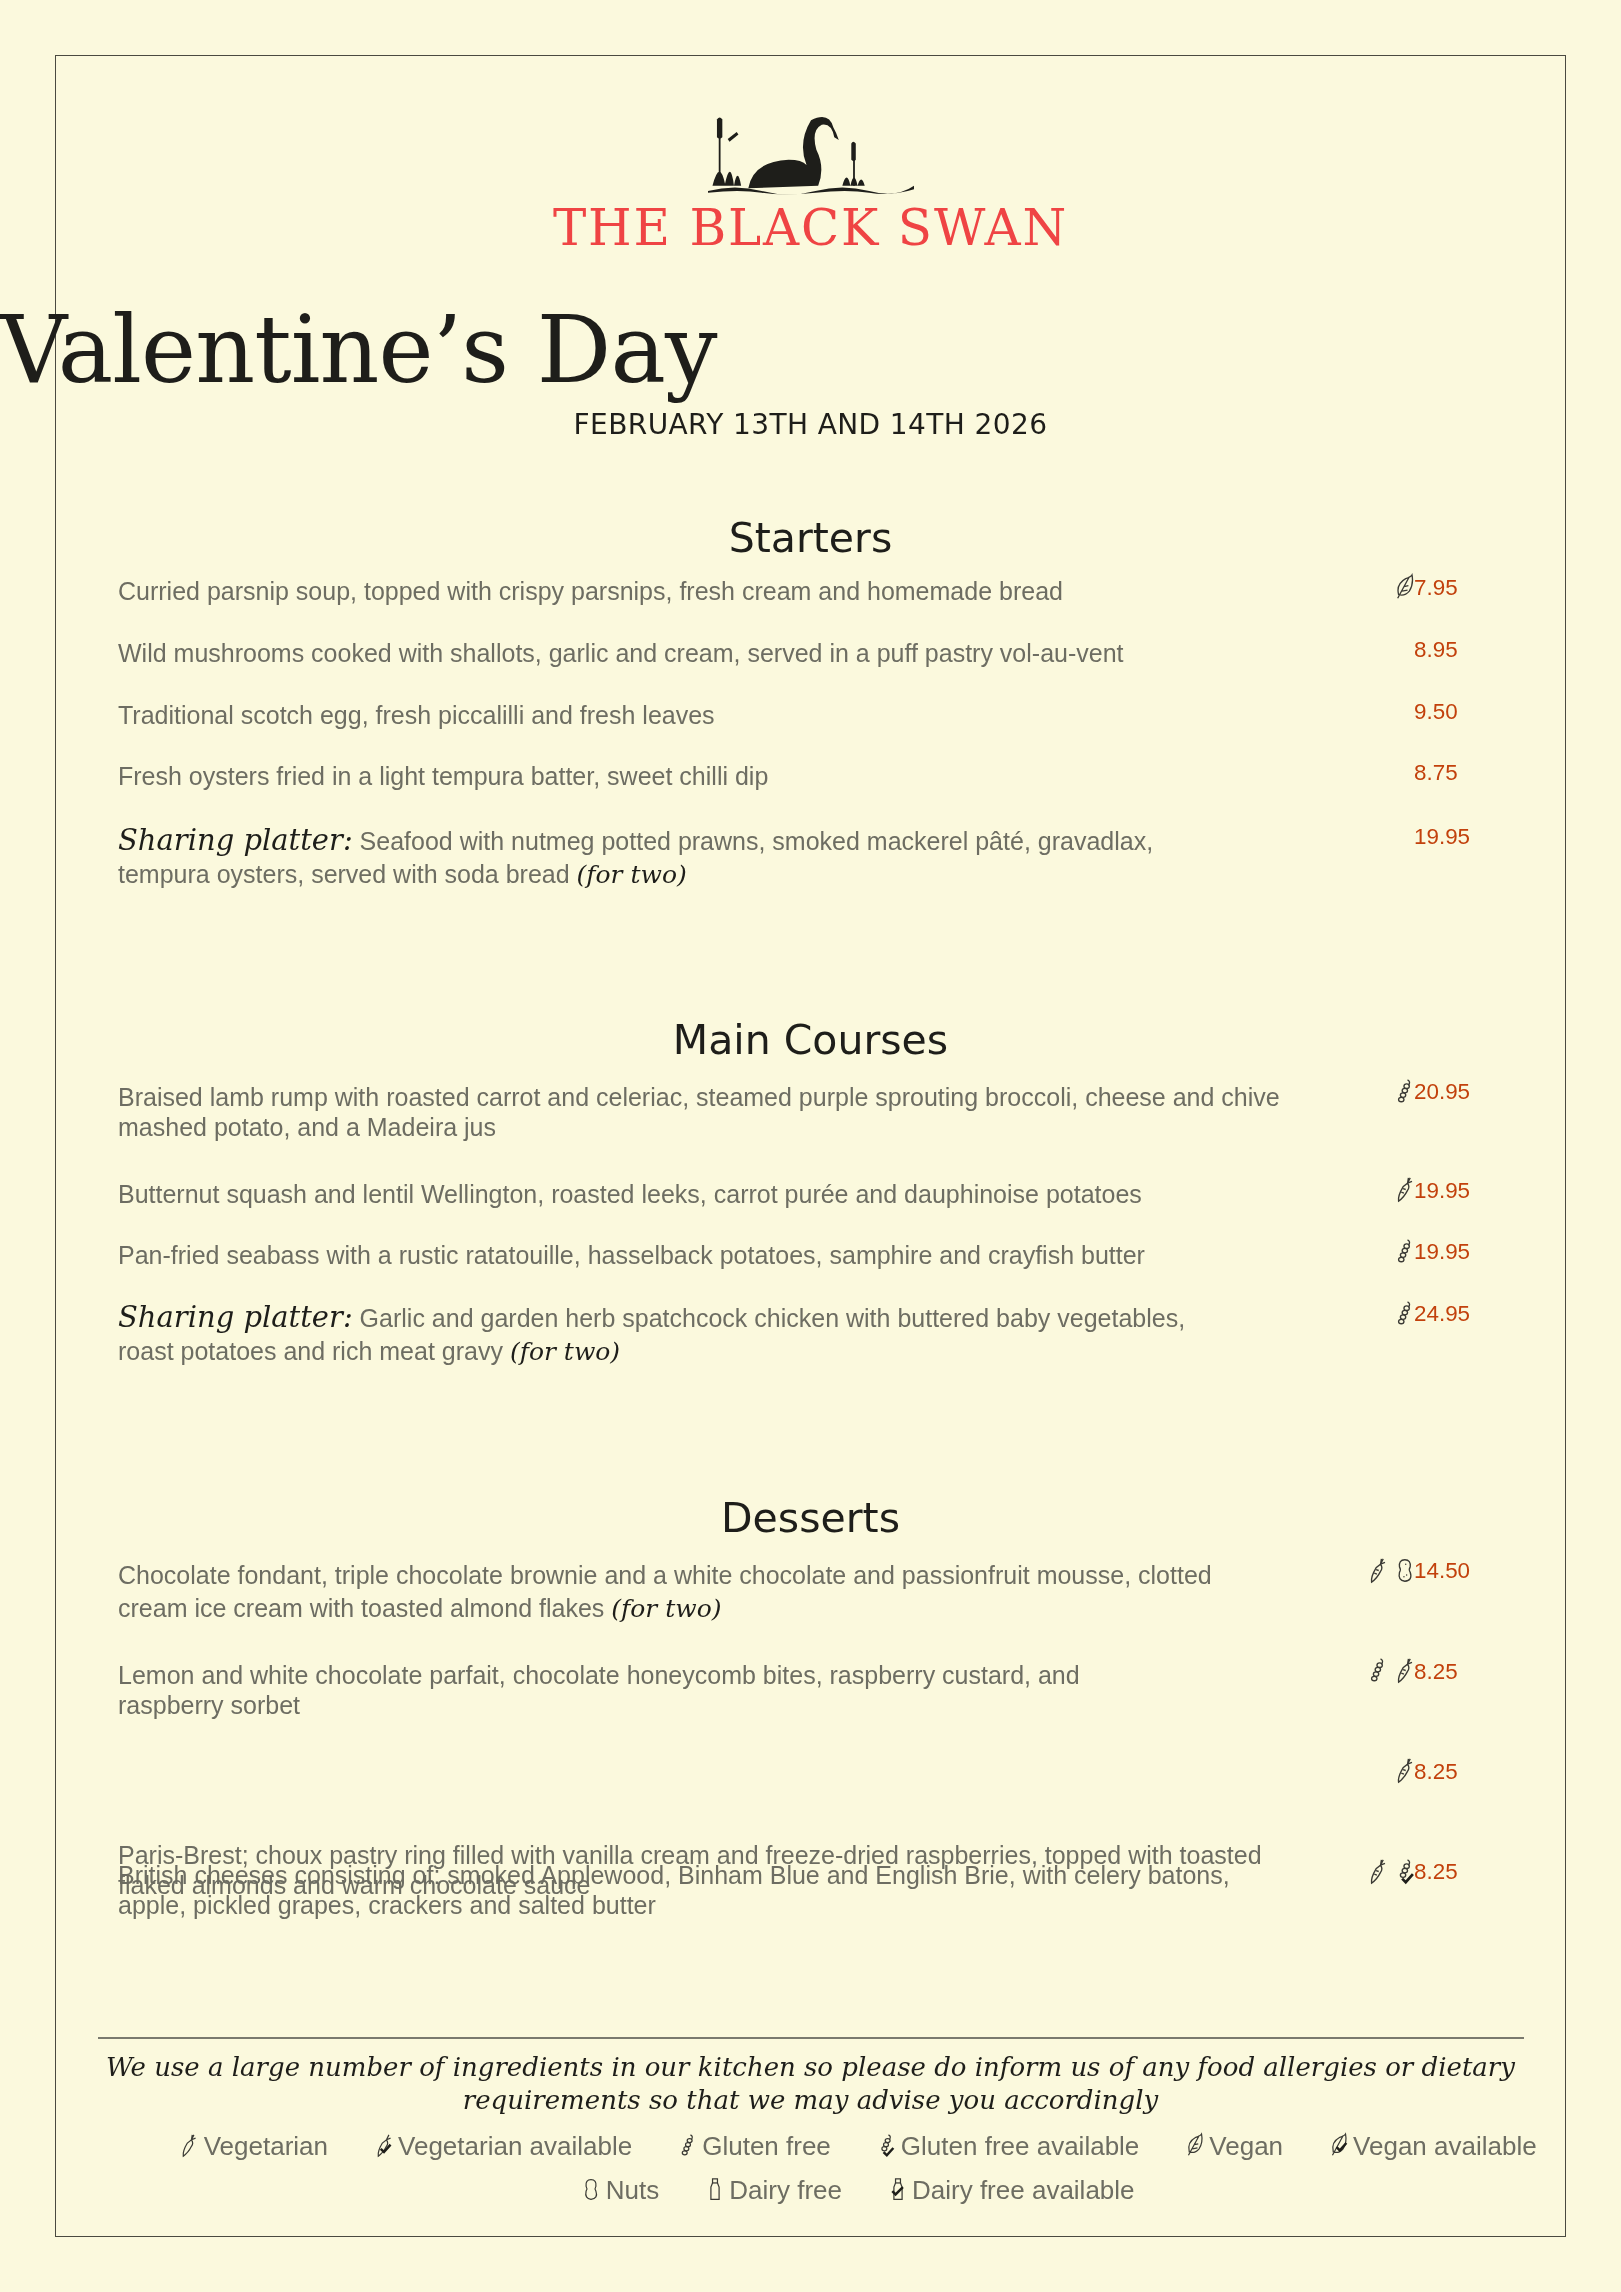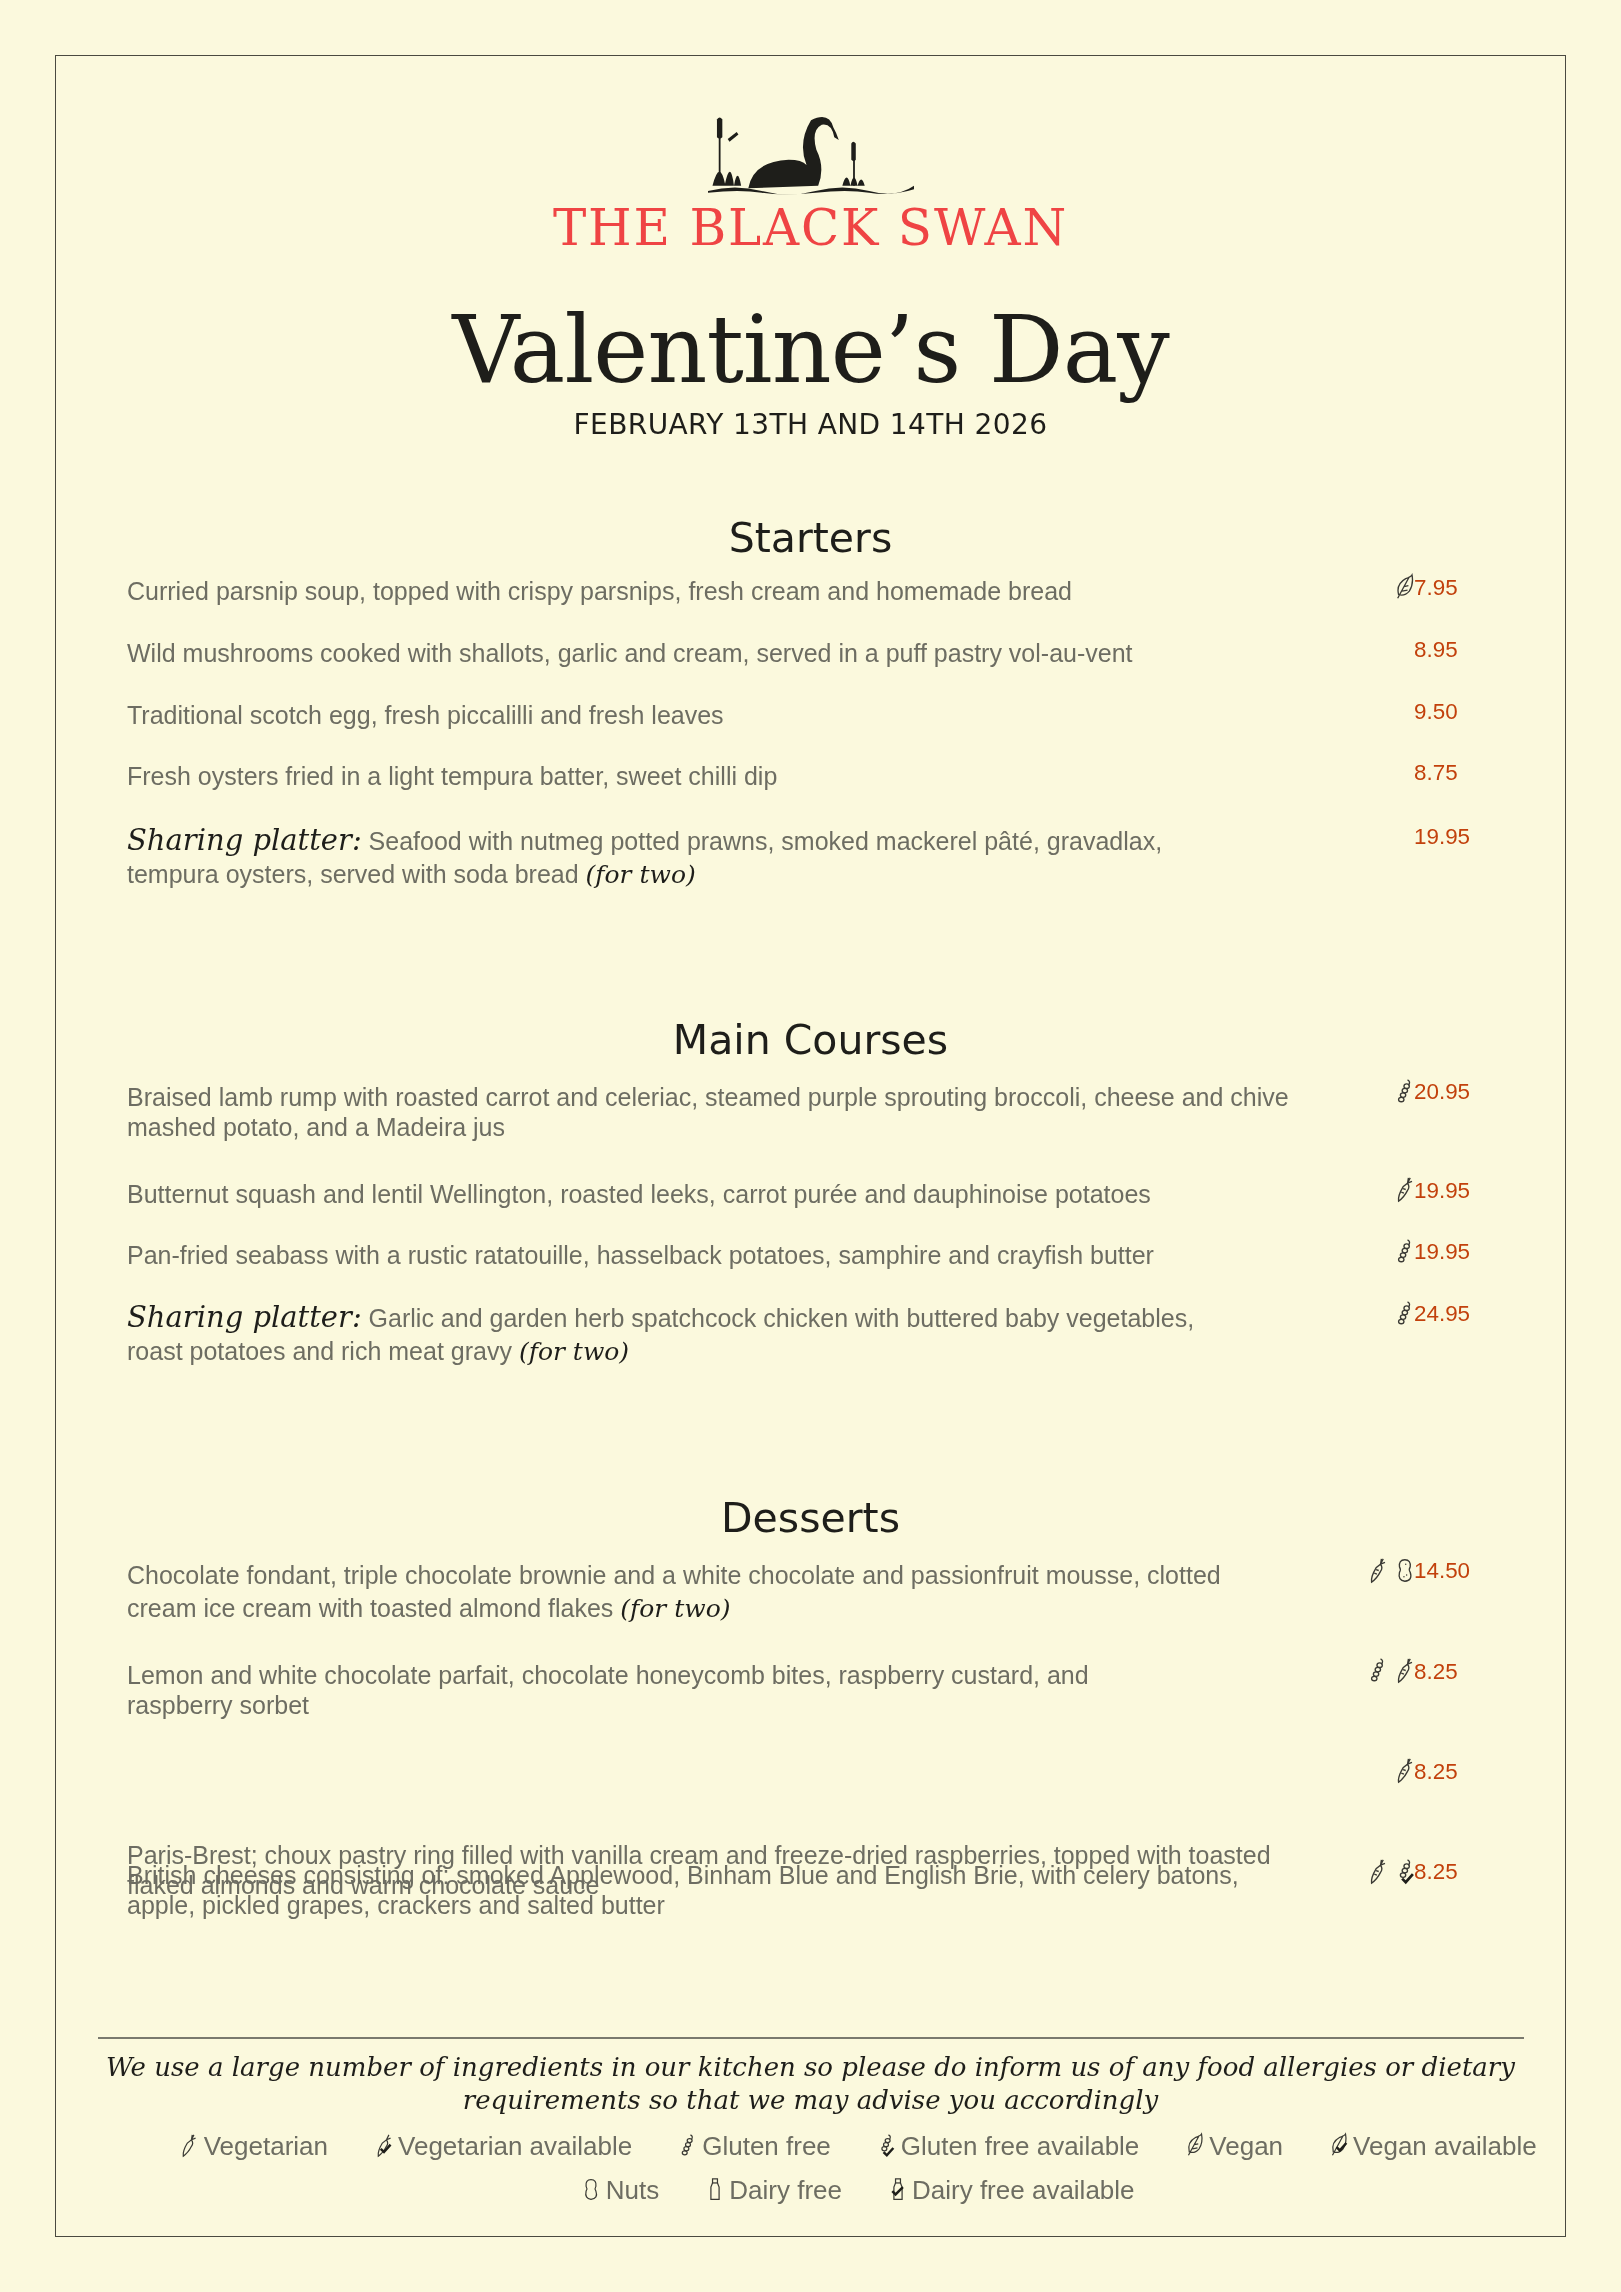--- a/index.html
+++ b/index.html
@@ -1,23 +1,23 @@
 <!DOCTYPE html>
 <html style="font-size:14.3px"><head>
 <meta charset="utf-8">
 <style>
   html,body{margin:0;padding:0;}
   body{width:1621px;height:2293px;background:#fbf9dd;position:relative;overflow:hidden;font-family:"DejaVu Sans",sans-serif;}
   .frame{position:absolute;left:55px;top:55px;width:1511px;height:2182px;border:1.8px solid #4a4a40;box-sizing:border-box;}
   .logo{position:absolute;left:708px;top:112px;width:206px;width:206px;height:90px;}
   .brand{position:absolute;left:0;width:1621px;top:199px;text-align:center;font-family:"DejaVu Serif",serif;font-size:50px;color:#ef4444;letter-spacing:1.8px;}
-  .title{position:absolute;left:0;width:1621px;top:296px;text-align:center;font-family:"DejaVu Serif",serif;font-size:93px;color:#1e1e1a;letter-spacing:-0.9px;}
+  .title{position:absolute;left:0;width:1621px;top:296px;text-align:left;font-family:"DejaVu Serif",serif;font-size:93px;color:#1e1e1a;letter-spacing:-0.9px;}
   .subtitle{position:absolute;left:0;width:1621px;top:408px;text-align:center;font-family:"DejaVu Sans",sans-serif;font-size:28px;color:#1e1e1a;letter-spacing:0.4px;}
   .section-title{position:absolute;left:0;width:1621px;text-align:center;font-family:"DejaVu Sans",sans-serif;font-size:41px;color:#1e1e1a;}
-  .item{position:absolute;left:118px;width:1191px;font-family:"Liberation Sans",sans-serif;font-size:25px;line-height:30px;color:#6d6d62;margin-left:9px;}
+  .item{position:absolute;left:118px;width:1191px;font-family:"Liberation Sans",sans-serif;font-size:25px;line-height:30px;color:#6d6d62;}
   .item .lead{font-family:"DejaVu Serif",serif;font-style:italic;color:#1e1e1a;font-size:29px;}
   .item .tail{font-family:"DejaVu Serif",serif;font-style:italic;color:#1e1e1a;font-size:25px;}
   .price{position:absolute;right:100px;width:107px;text-align:left;font-family:"Liberation Sans",sans-serif;font-size:22.4px;color:#c2410c;}
   .icons{position:absolute;width:90px;text-align:right;}
   .icons svg{width:19.7px;height:29px;margin-left:7.2px;vertical-align:top;}
   .rule{position:absolute;left:98px;width:1426px;top:2037px;height:1.8px;background:#7a7a6e;}
   .notice{position:absolute;left:0;width:1621px;top:2051px;text-align:center;font-family:"DejaVu Serif",serif;font-style:italic;font-size:26px;line-height:33px;color:#1e1e1a;}
   .legend{position:absolute;left:0;width:1621px;text-align:center;font-family:"Liberation Sans",sans-serif;font-size:26px;color:#6d6d62;margin-left:48px;}
   .legend .li{display:inline-block;margin:0 19.7px;}
   .legend svg{width:18px;height:27px;vertical-align:-3.6px;margin-right:5.4px;}

